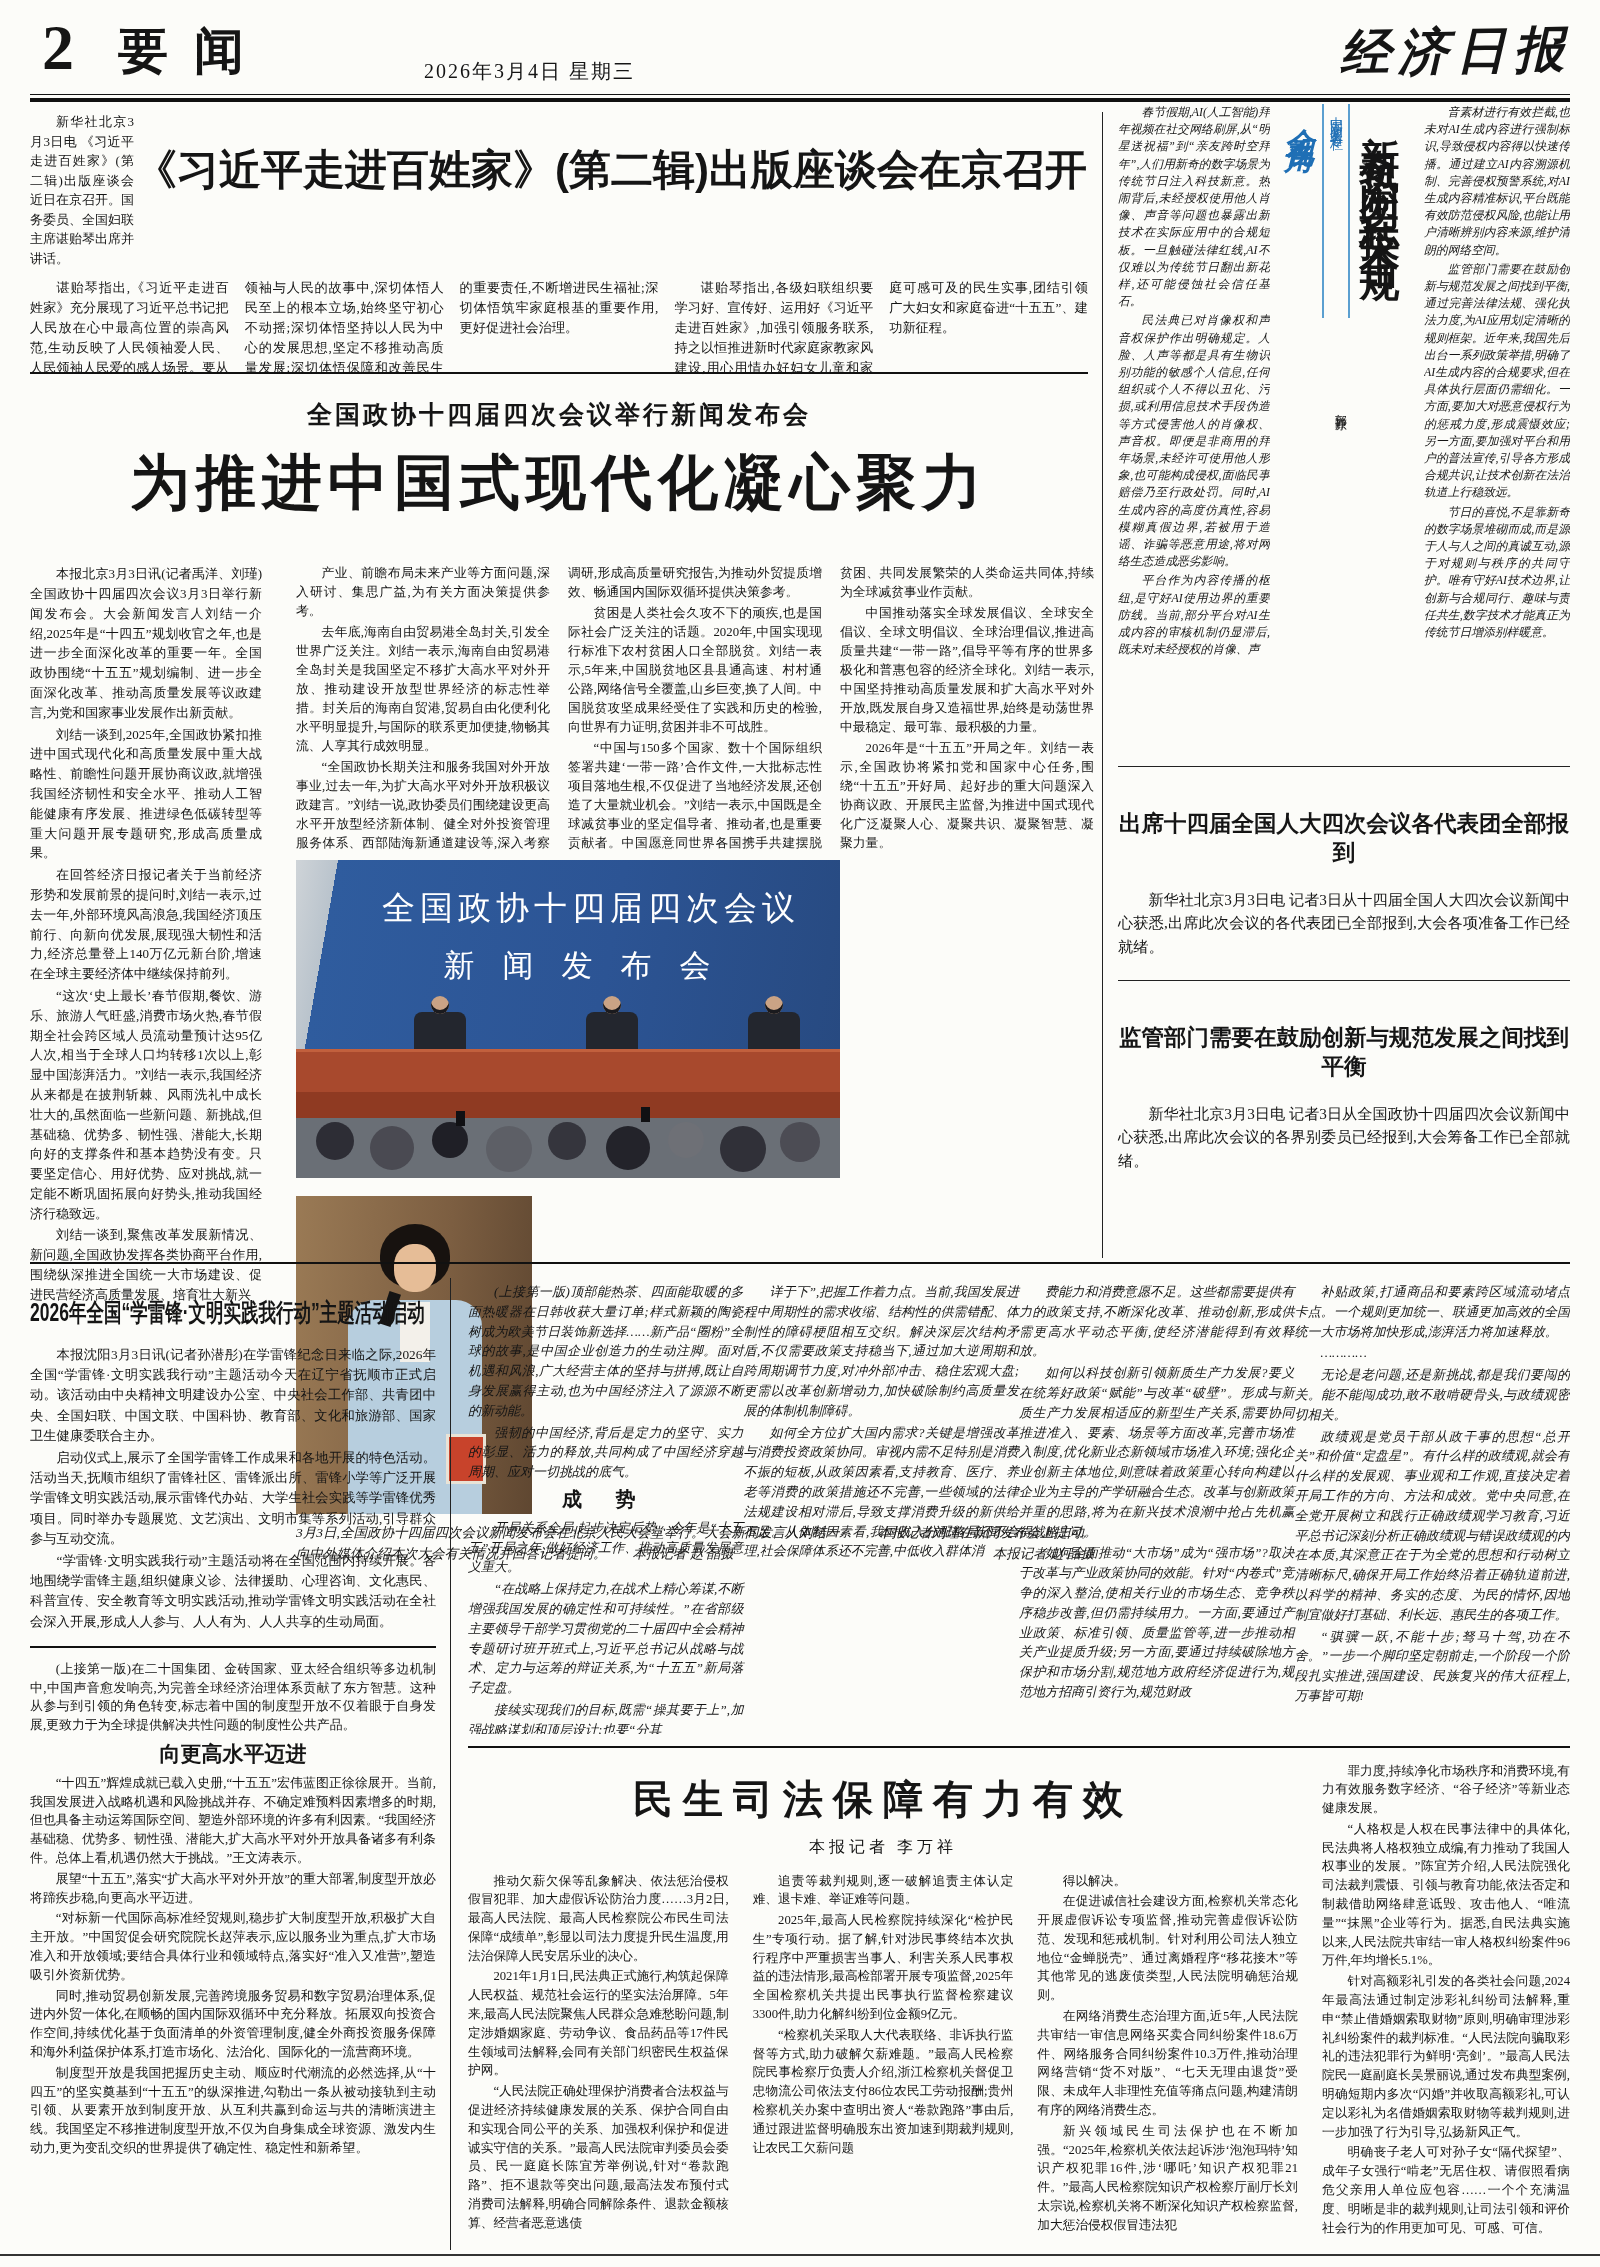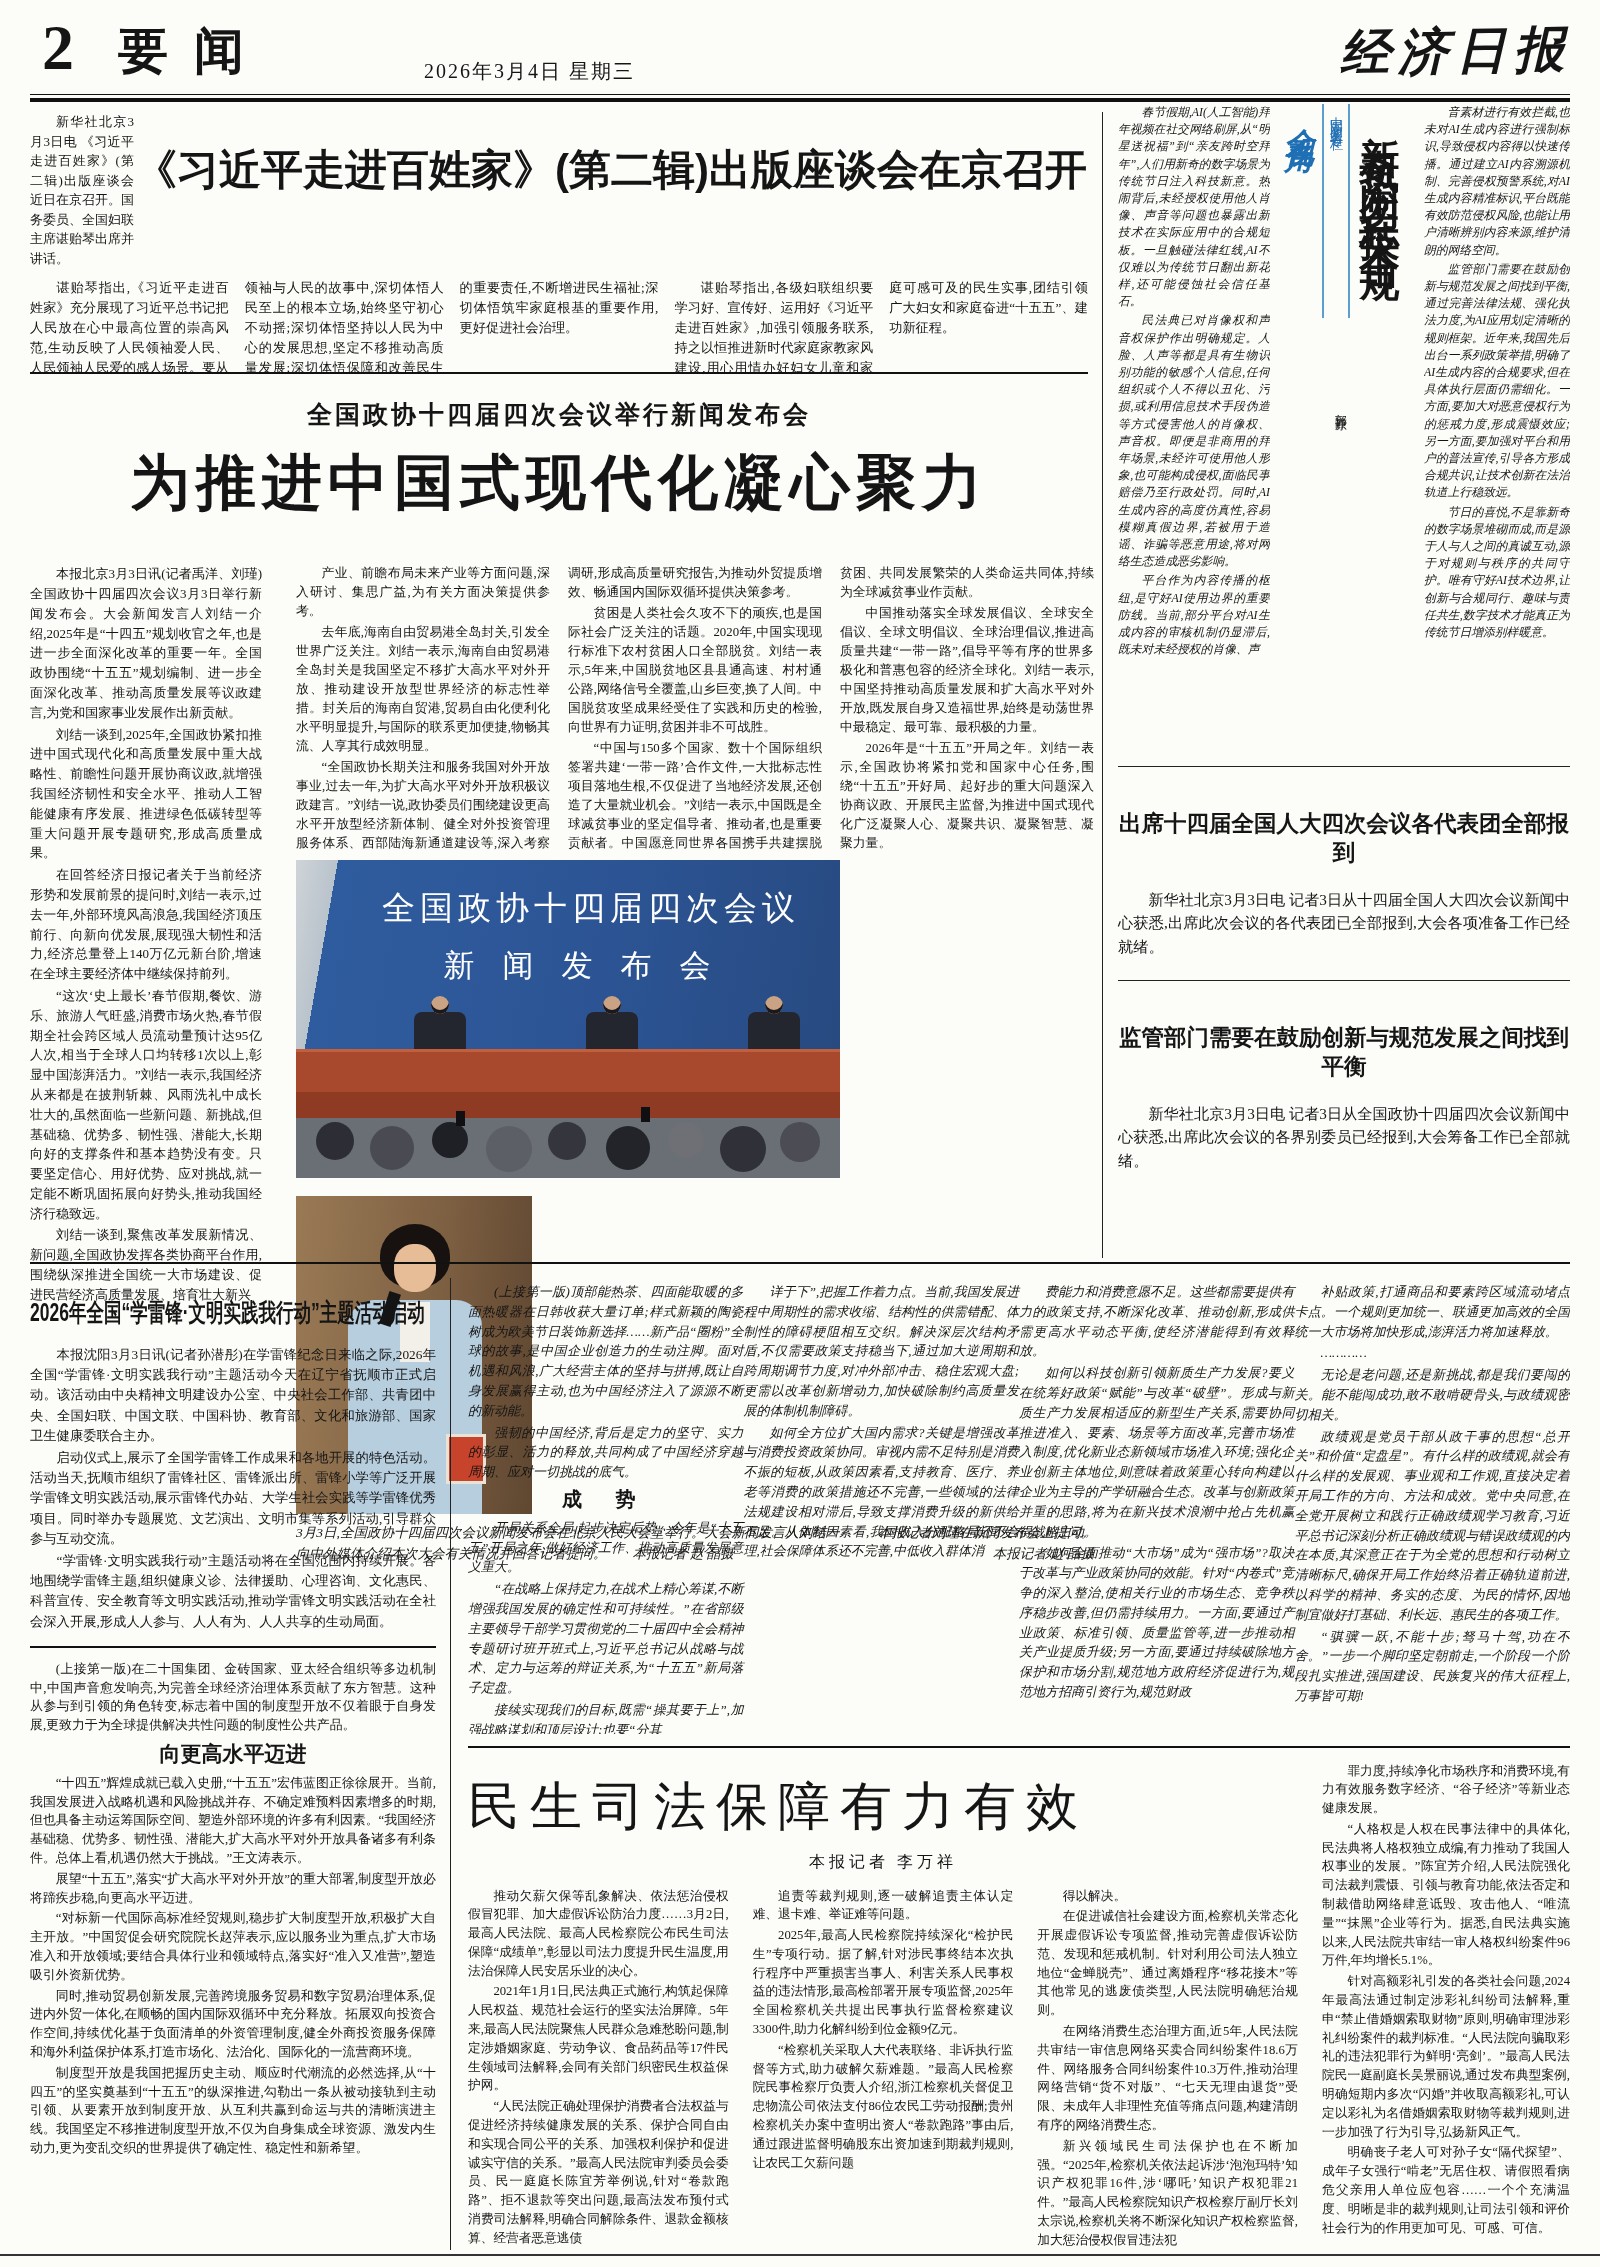--- a/index.html
+++ b/index.html
@@ -95,21 +95,21 @@
   .opsub{font-family:"Liberation Sans","DejaVu Sans",sans-serif;font-weight:bold;font-size:21px;
          text-align:center;text-indent:0;margin:10px 0;}
   .bR{left:468px;top:1282px;width:1102px;}
   .econ{display:flex;height:452px;overflow:hidden;}
   .econ>div{flex:1;font-size:13px;line-height:19.8px;font-style:italic;}
   .econsub{font-family:"Liberation Sans","DejaVu Sans",sans-serif;font-weight:bold;font-style:normal;
            font-size:20px;text-align:center;text-indent:0;letter-spacing:14px;margin:8px 0;}
   .bRrule{height:1.5px;background:#111;margin:12px 0 10px 0;}
   .ms{display:flex;gap:24px;}
   .msmain{width:830px;flex:none;}
-  .msh{font-size:52px;font-weight:400;text-align:left;letter-spacing:10px;margin:14px 0 10px 0;}
+  .msh{font-size:40px;font-weight:700;text-align:center;letter-spacing:10px;margin:14px 0 10px 0;}
   .msby{font-size:16px;text-align:center;letter-spacing:4px;margin-bottom:14px;}
   .mscols{display:flex;gap:24px;height:372px;overflow:hidden;}
   .mscols>div{flex:1;font-size:12.7px;line-height:18.8px;}
   .msc4{width:248px;flex:none;font-size:12.7px;line-height:18.8px;height:498px;overflow:hidden;padding-top:4px;}
   .botrule{position:absolute;left:0;right:0;top:2254px;height:2px;background:#333;}
 </style>
 </head>
 <body>
 
 <div class="page">

